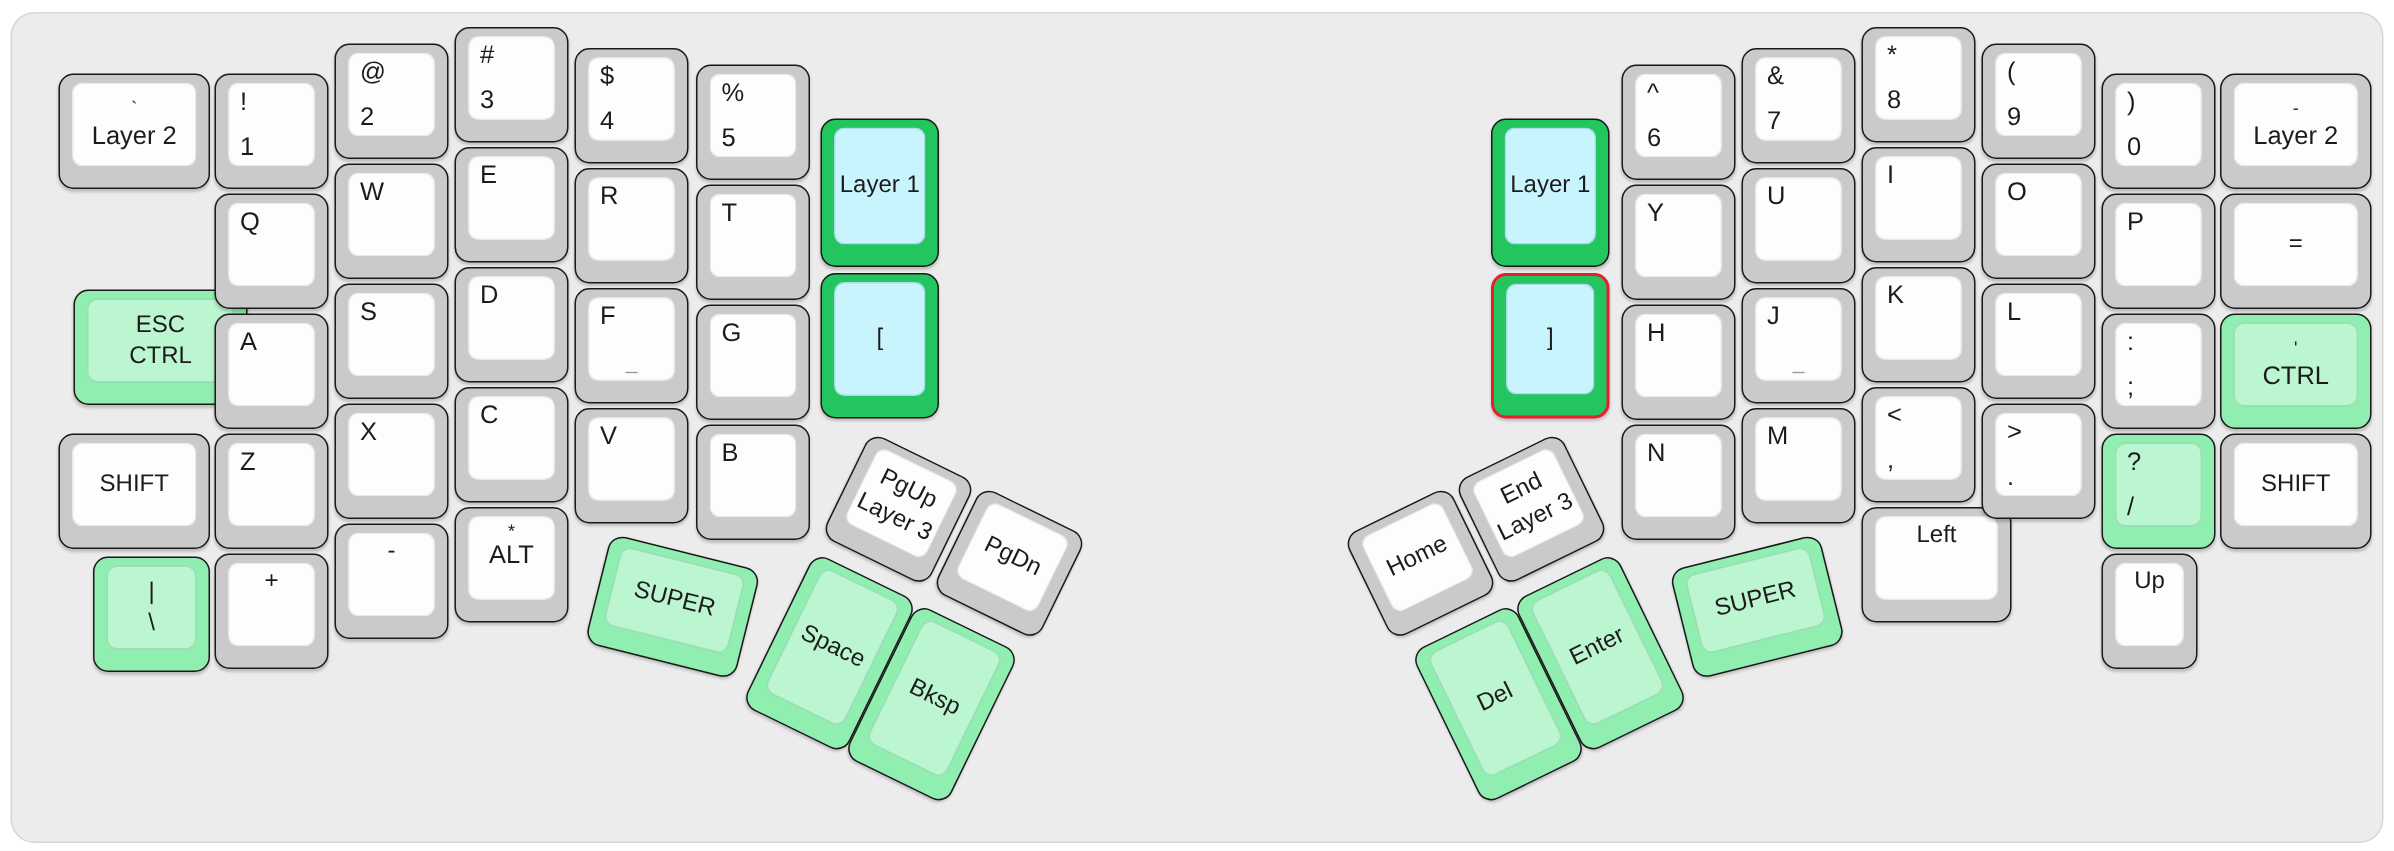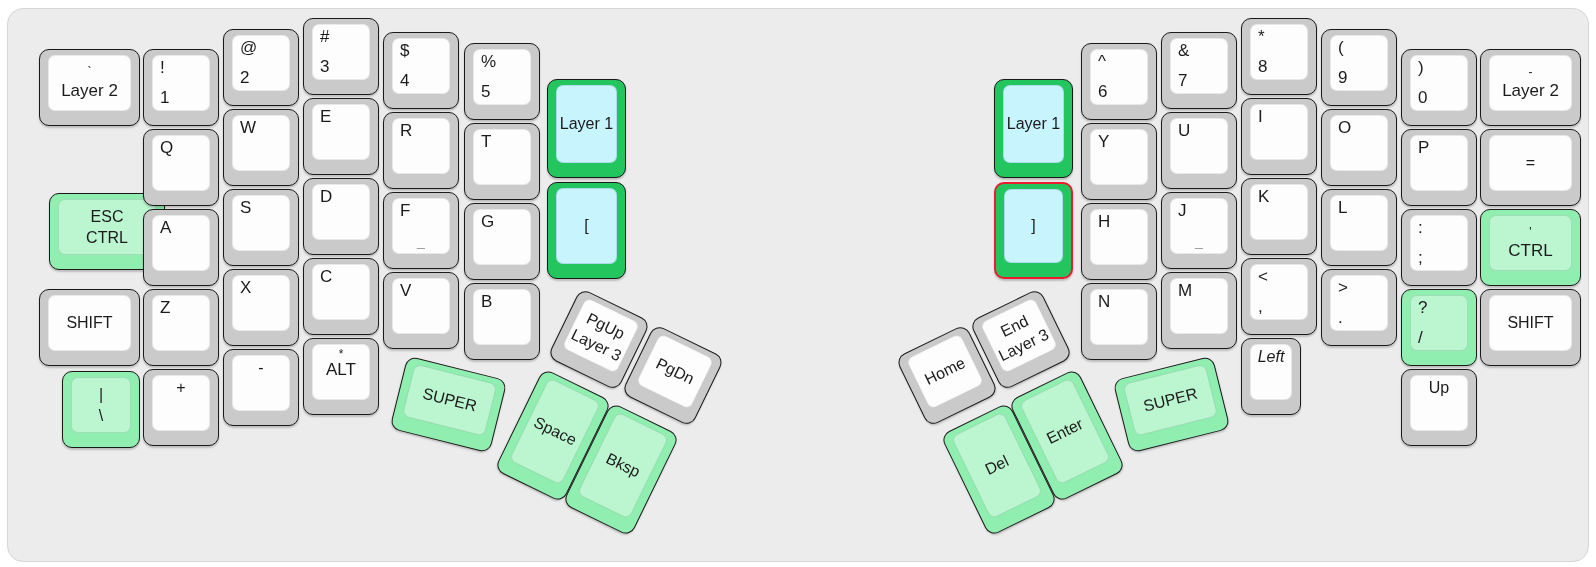--- a/index.html
+++ b/index.html
@@ -284,21 +284,21 @@
       <div class="cap">
         <span class="line">K</span>
       </div>
     </div>
     <div class="key gray style-tl" style="left: 1233px; top: 249px; width: 76px; height: 77px;">
       <div class="cap">
         <span class="line">&lt;</span>
         <span class="line">,</span>
       </div>
     </div>
-    <div class="key gray style-topcenter" style="left: 1233px; top: 329px; width: 60px; height: 77px; font-style: italic;">
+    <div class="key gray style-topcenter" style="left: 1233px; top: 329px; width: 100px; height: 77px;">
       <div class="cap">
         <span class="line">Left</span>
       </div>
     </div>
     <div class="key gray style-tl" style="left: 1313px; top: 20px; width: 76px; height: 77px;">
       <div class="cap">
         <span class="line">(</span>
         <span class="line">9</span>
       </div>
     </div>
@@ -334,21 +334,21 @@
         <span class="line">:</span>
         <span class="line">;</span>
       </div>
     </div>
     <div class="key green style-tl" style="left: 1393px; top: 280px; width: 76px; height: 77px;">
       <div class="cap">
         <span class="line">?</span>
         <span class="line">/</span>
       </div>
     </div>
-    <div class="key gray style-topcenter" style="left: 1393px; top: 360px; width: 76px; height: 77px;">
+    <div class="key gray style-topcenter" style="left: 1393px; top: 360px; width: 64px; height: 77px;">
       <div class="cap">
         <span class="line">Up</span>
       </div>
     </div>
     <div class="key gray style-center" style="left: 1472px; top: 40px; width: 101px; height: 77px;">
       <div class="cap">
         <span class="line small">-</span>
         <span class="line big">Layer 2</span>
       </div>
     </div>

